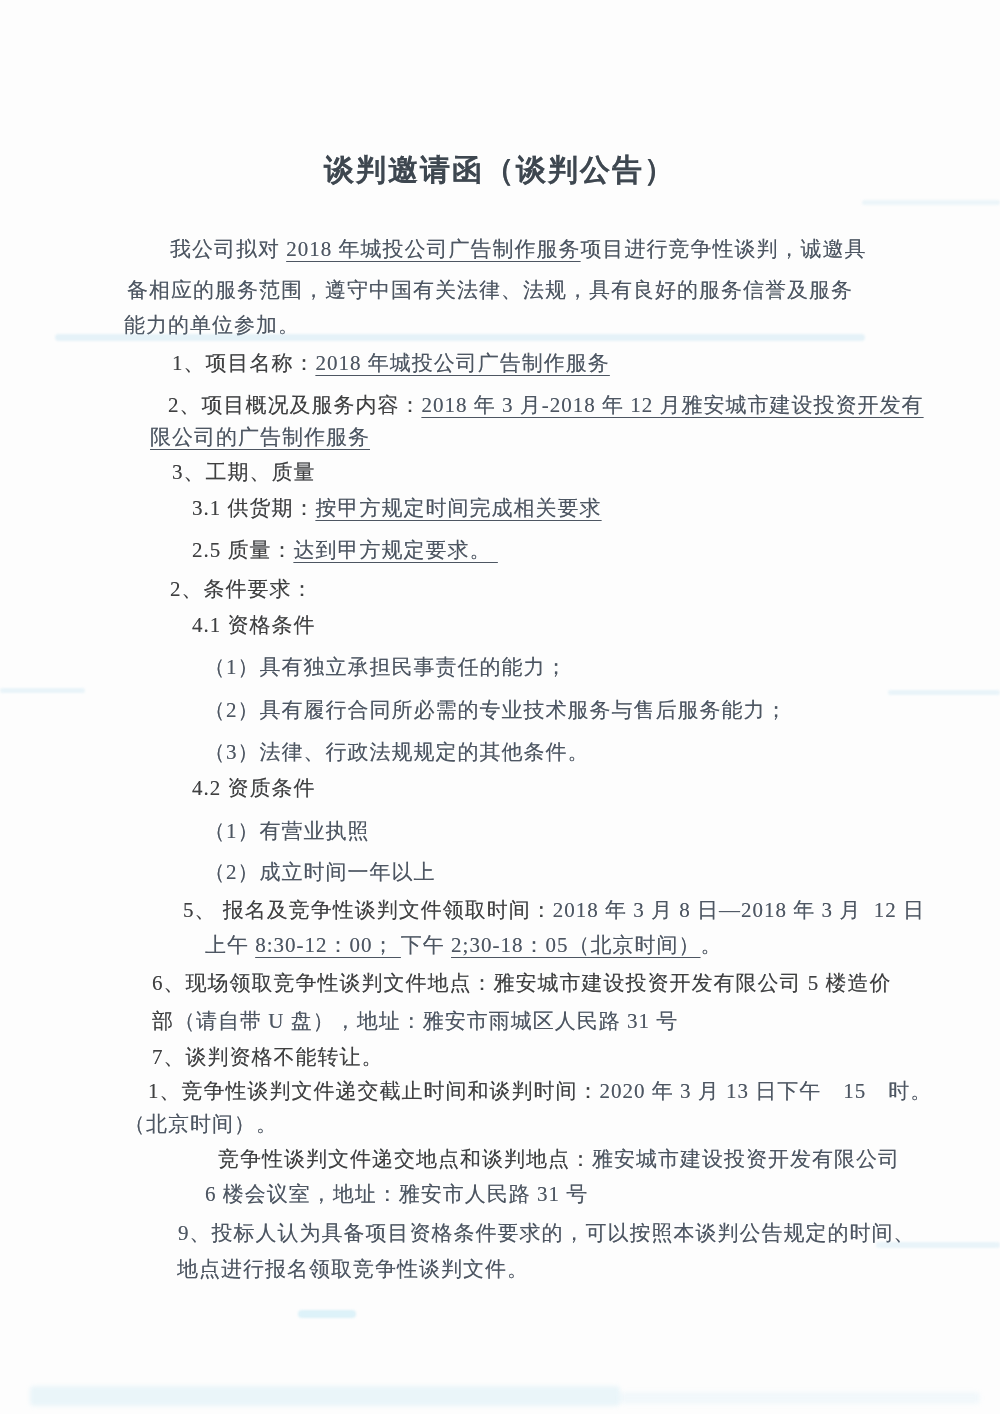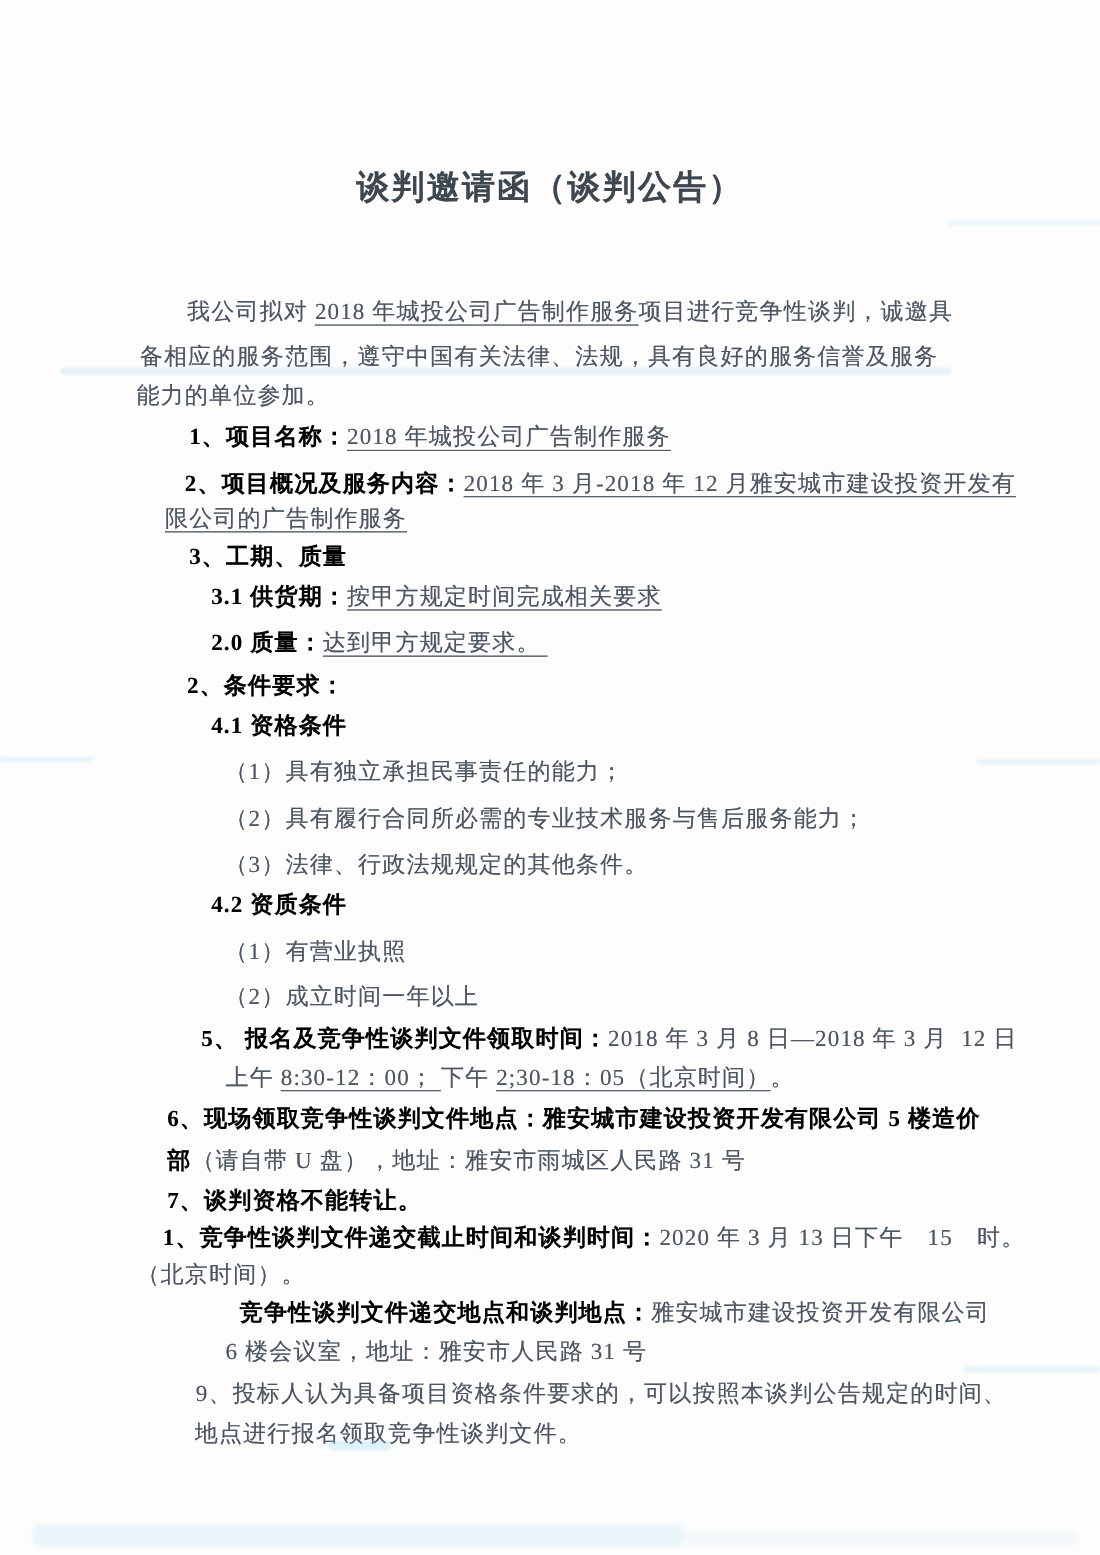--- a/index.html
+++ b/index.html
@@ -12,33 +12,32 @@
     font-family:"Liberation Serif","DejaVu Serif",serif;
     color:#4d5662;
   }
   .ln{
     position:absolute;
     font-size:21px;
     line-height:1.25;
     letter-spacing:1px;
     white-space:pre;
     text-shadow:0 0 .4px rgba(77,86,98,.55);
-    margin-top:34px;
   }
   .title{
     position:absolute;
     left:0;width:100%;
     text-align:center;
     font-size:30px;
     font-weight:bold;
     letter-spacing:2px;
     color:#3e4750;
     text-shadow:0 0 .6px rgba(62,71,80,.6);
   }
-  .b{font-weight:bold;color:#000000;}
+  .b{font-weight:normal;color:#404040;}
   .u{text-decoration:underline;text-underline-offset:5px;text-decoration-thickness:1.4px;}
   .streak{position:absolute;border-radius:4px;pointer-events:none;}
   .s1{top:334px;left:55px;width:810px;height:7px;background:rgba(176,219,238,.30);filter:blur(1px);}
   .s2{top:200px;left:862px;width:138px;height:5px;background:rgba(176,219,238,.22);filter:blur(1px);}
   .s3{top:688px;left:0;width:85px;height:5px;background:rgba(176,219,238,.25);filter:blur(1px);}
   .s4{top:690px;left:888px;width:112px;height:5px;background:rgba(176,219,238,.25);filter:blur(1px);}
   .s5{top:1242px;left:876px;width:124px;height:6px;background:rgba(176,219,238,.25);filter:blur(1px);}
   .s6{top:1386px;left:30px;width:590px;height:20px;background:rgba(188,226,242,.28);filter:blur(2px);}
   .s7{top:1392px;left:620px;width:360px;height:12px;background:rgba(188,226,242,.16);filter:blur(2px);}
   .s8{top:1310px;left:298px;width:58px;height:8px;background:rgba(160,222,240,.35);filter:blur(1px);}
@@ -55,21 +54,21 @@
   <div class="ln" style="top:312px;left:124px">能力的单位参加。</div>
 
   <div class="ln" style="top:350px;left:172px"><span class="b">1、项目名称：</span><span class="u">2018 年城投公司广告制作服务</span></div>
 
   <div class="ln" style="top:392px;left:168px"><span class="b">2、项目概况及服务内容：</span><span class="u">2018 年 3 月-2018 年 12 月雅安城市建设投资开发有</span></div>
   <div class="ln" style="top:424px;left:150px"><span class="u">限公司的广告制作服务</span></div>
 
   <div class="ln b" style="top:459px;left:172px">3、工期、质量</div>
 
   <div class="ln" style="top:495px;left:192px"><span class="b">3.1 供货期：</span><span class="u">按甲方规定时间完成相关要求</span></div>
-  <div class="ln" style="top:537px;left:192px"><span class="b">2.0 质量：</span><span class="u">达到甲方规定要求。 </span></div>
+  <div class="ln" style="top:537px;left:192px"><span class="b">2.5 质量：</span><span class="u">达到甲方规定要求。 </span></div>
 
   <div class="ln b" style="top:576px;left:170px">2、条件要求：</div>
   <div class="ln b" style="top:612px;left:192px">4.1 资格条件</div>
 
   <div class="ln" style="top:654px;left:204px">（1）具有独立承担民事责任的能力；</div>
   <div class="ln" style="top:697px;left:204px">（2）具有履行合同所必需的专业技术服务与售后服务能力；</div>
   <div class="ln" style="top:739px;left:204px">（3）法律、行政法规规定的其他条件。</div>
 
   <div class="ln b" style="top:775px;left:192px">4.2 资质条件</div>
   <div class="ln" style="top:818px;left:204px">（1）有营业执照</div>

